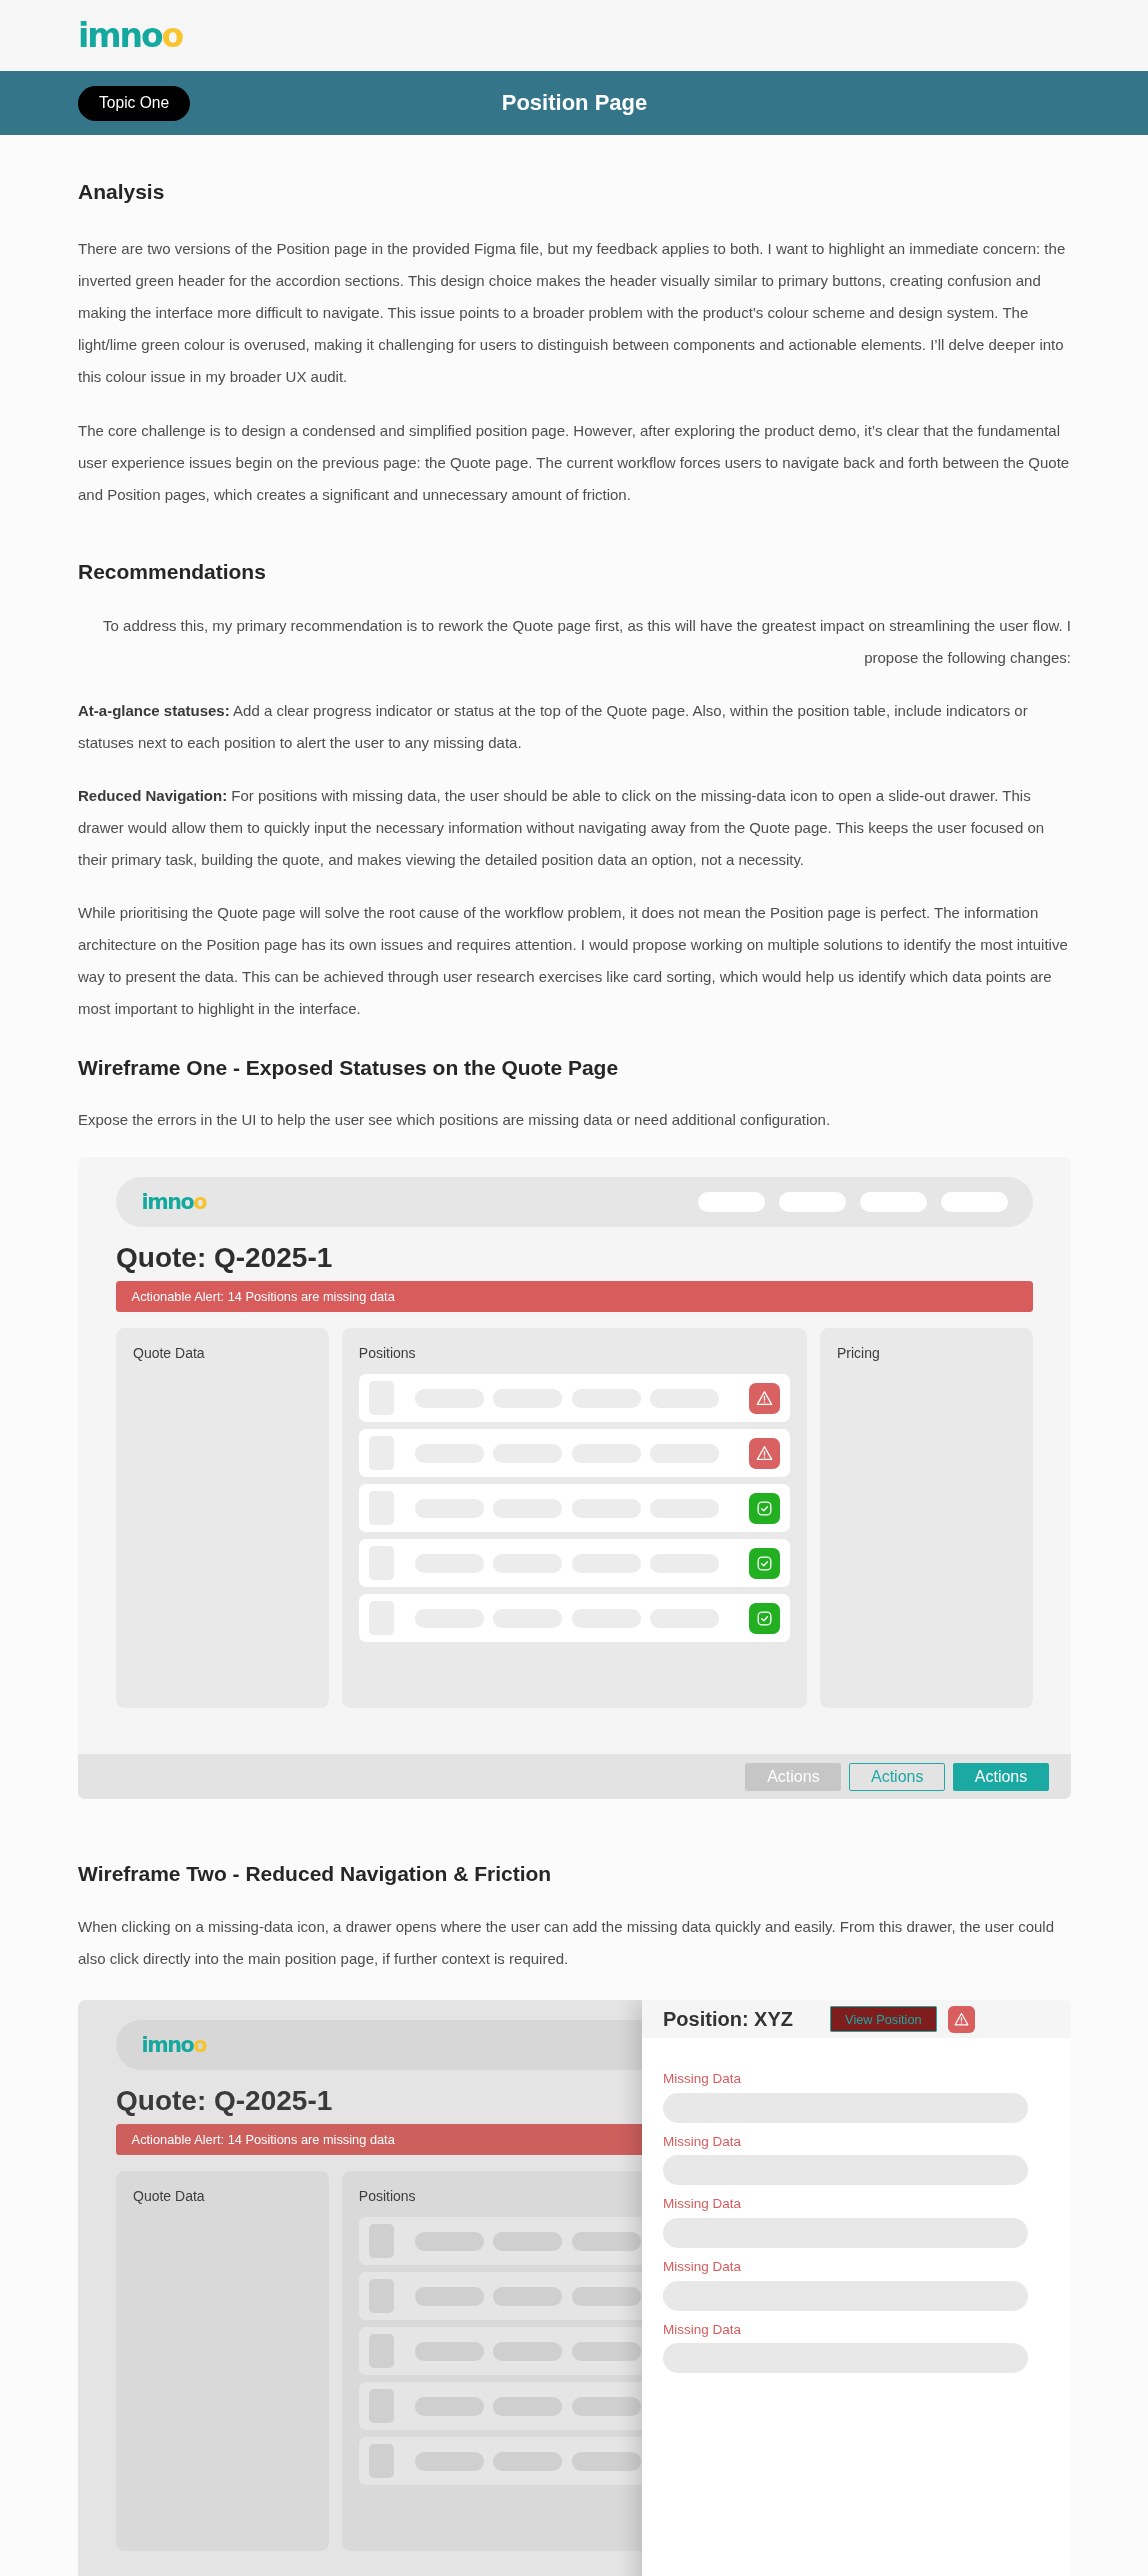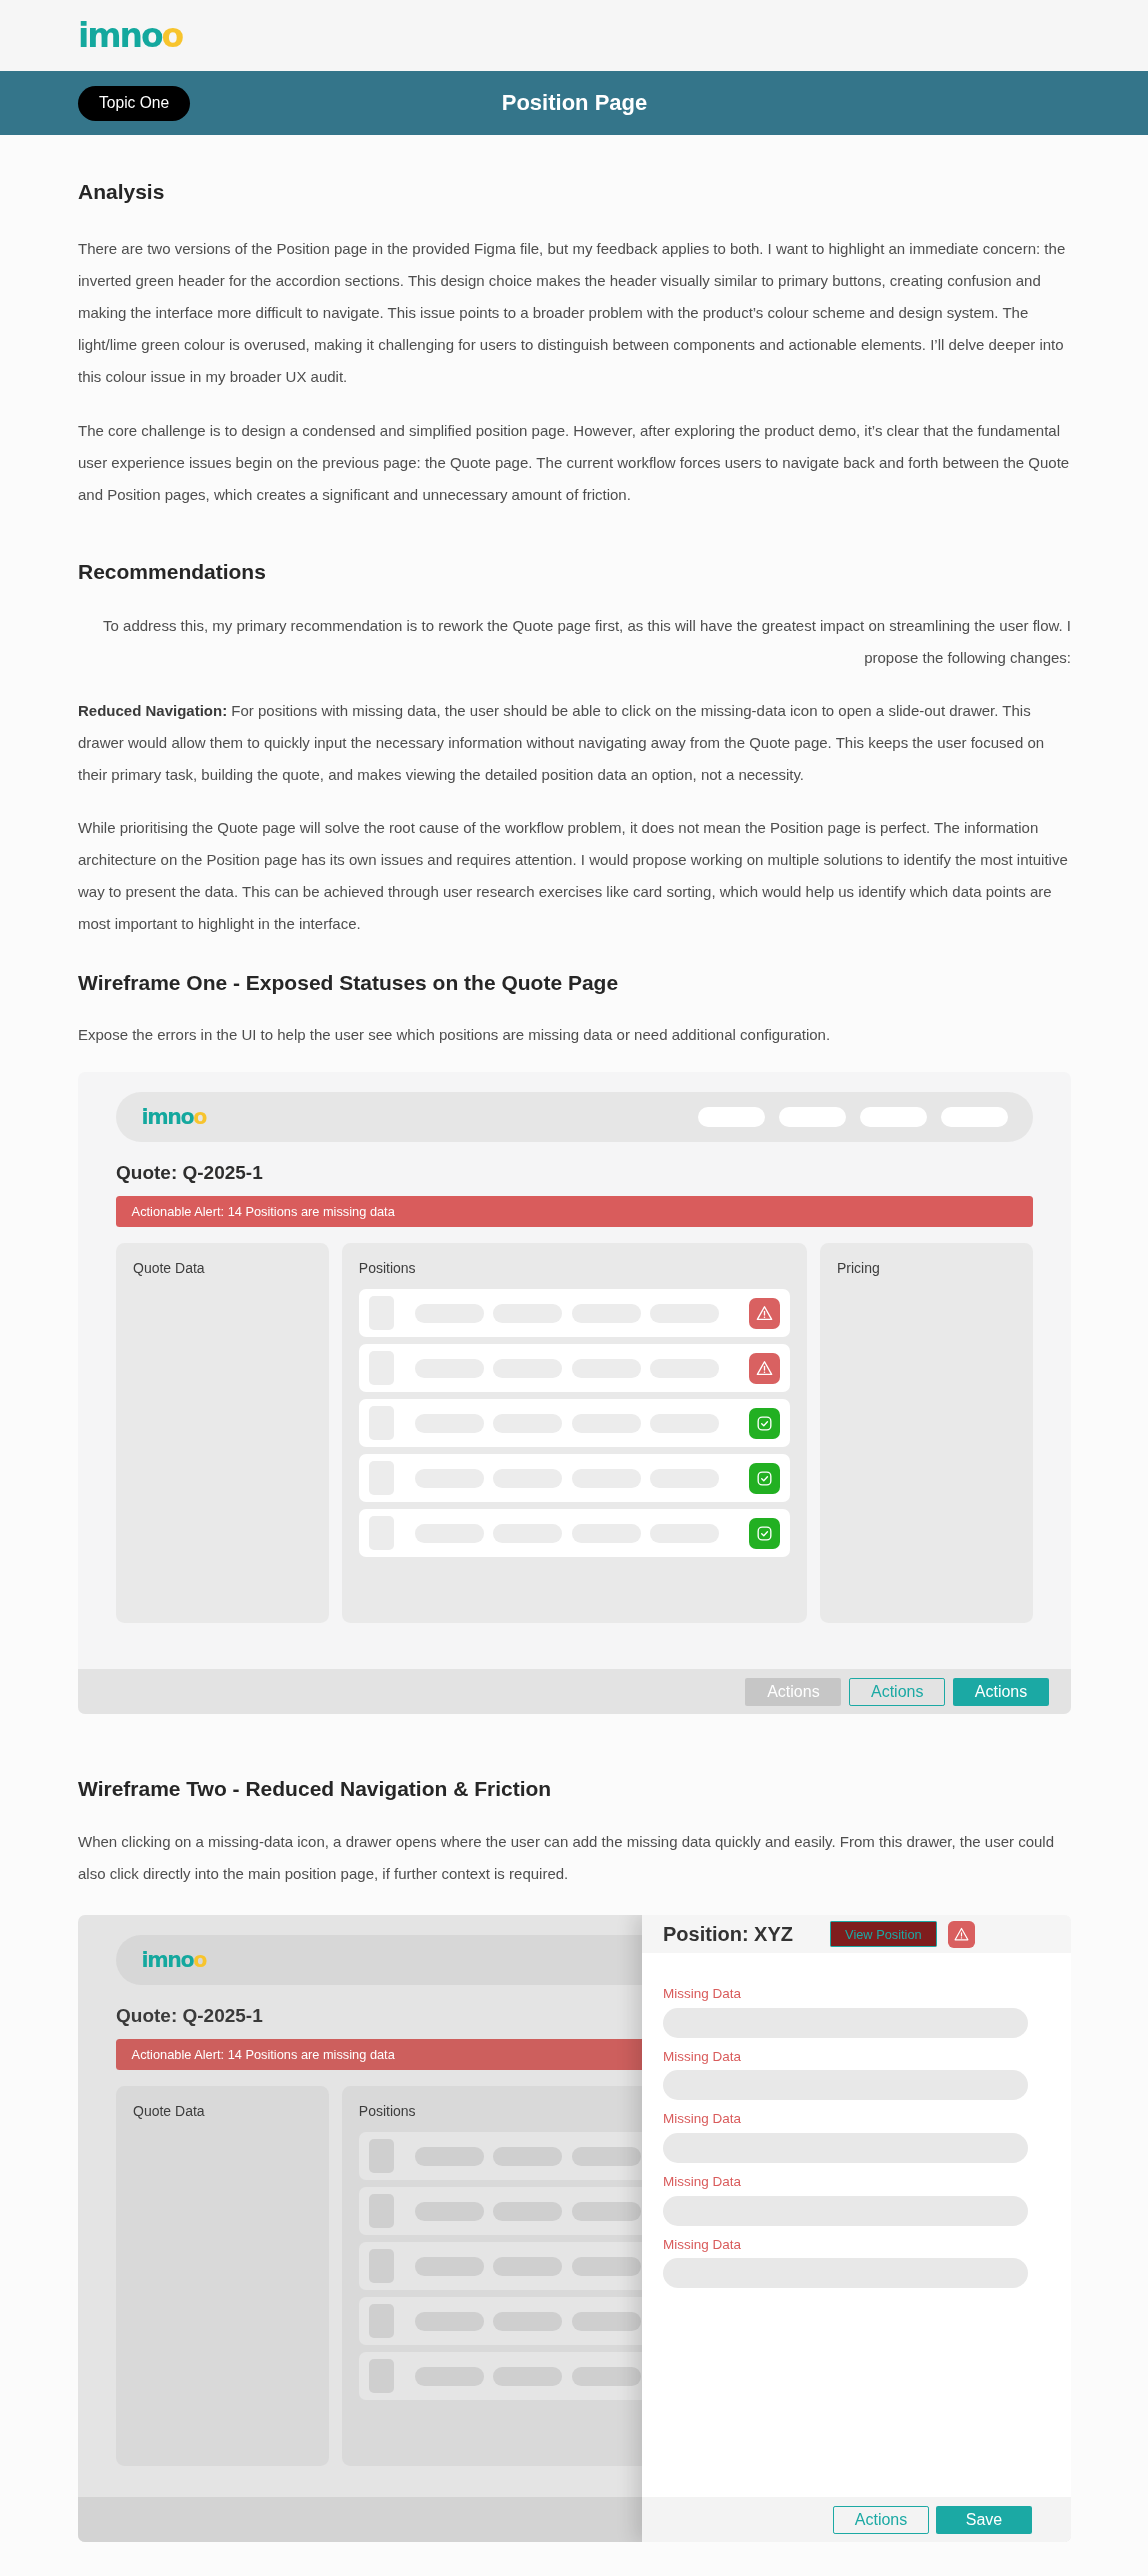--- a/index.html
+++ b/index.html
@@ -36,21 +36,21 @@
         margin-top:21px;padding:20px 38px 0;box-sizing:border-box;}
   .mock1{height:642px;}
   .mock2{height:627px;background:#e4e4e4;margin-top:25.5px;}
   .mock-nav{height:50px;background:#e6e6e6;border-radius:25px;display:flex;align-items:center;padding:0 25.5px;box-sizing:border-box;}
   .mock2 .mock-nav{background:#d7d7d7;}
   .mock-logo{font-family:"DejaVu Sans",sans-serif;font-weight:bold;font-size:20.6px;letter-spacing:-1.4px;color:#14a89e;line-height:1;}
   .mock-logo .accent{color:#f7c42d;}
   .nav-pills{margin-left:auto;display:flex;gap:14px;}
   .nav-pill{width:67px;height:20px;border-radius:10px;background:#fff;}
   .mock2 .nav-pill{background:#ededed;}
-  .mock-quote{margin-top:18.4px;font-size:19px;font-weight:700;color:#2e2e2e;line-height:25.5px;}
+  .mock-quote{margin-top:18.4px;font-size:28px;font-weight:700;color:#2e2e2e;line-height:25.5px;}
   .mock2 .mock-quote{color:#3a3a3a;}
   .alert-bar{margin-top:10.6px;height:30.5px;border-radius:3.5px;background:#d95c5c;color:#fff;
              display:flex;align-items:center;padding:0 15.6px;font-size:12.8px;box-sizing:border-box;}
   .mock2 .alert-bar{background:#cd5f5d;}
   .panels{margin-top:16.3px;display:flex;gap:12.8px;height:380px;}
   .panel{background:#e9e9e9;border-radius:8.5px;padding:17px;box-sizing:border-box;}
   .mock2 .panel{background:#d9d9d9;}
   .panel-side{width:213px;flex:none;}
   .panel-main{flex:1;}
   .panel-label{font-size:14px;color:#3d3d3d;line-height:17.7px;}
@@ -106,20 +106,21 @@
 </div>
 
 <div class="content">
 
   <h2 class="analysis-h">Analysis</h2>
   <p class="p-a1">There are two versions of the Position page in the provided Figma file, but my feedback applies to both. I want to highlight an immediate concern: the inverted green header for the accordion sections. This design choice makes the header visually similar to primary buttons, creating confusion and making the interface more difficult to navigate. This issue points to a broader problem with the product’s colour scheme and design system. The light/lime green colour is overused, making it challenging for users to distinguish between components and actionable elements. I’ll delve deeper into this colour issue in my broader UX audit.</p>
   <p class="p-a2">The core challenge is to design a condensed and simplified position page. However, after exploring the product demo, it’s clear that the fundamental user experience issues begin on the previous page: the Quote page. The current workflow forces users to navigate back and forth between the Quote and Position pages, which creates a significant and unnecessary amount of friction.</p>
 
   <h2 class="rec-h">Recommendations</h2>
   <p class="p-r1">To address this, my primary recommendation is to rework the Quote page first, as this will have the greatest impact on streamlining the user flow. I propose the following changes:</p>
+  <p class="p-item"><b>At-a-glance statuses:</b><span> Add a clear progress indicator or status at the top of the Quote page. Also, within the position table, include indicators or statuses next to each position to alert the user to any missing data.</span></p>
   <p class="p-item"><b>Reduced Navigation:</b><span> For positions with missing data, the user should be able to click on the missing-data icon to open a slide-out drawer. This drawer would allow them to quickly input the necessary information without navigating away from the Quote page. This keeps the user focused on their primary task, building the quote, and makes viewing the detailed position data an option, not a necessity.</span></p>
   <p class="p-outro">While prioritising the Quote page will solve the root cause of the workflow problem, it does not mean the Position page is perfect. The information architecture on the Position page has its own issues and requires attention. I would propose working on multiple solutions to identify the most intuitive way to present the data. This can be achieved through user research exercises like card sorting, which would help us identify which data points are most important to highlight in the interface.</p>
 
   <h2 class="w1-h">Wireframe One - Exposed Statuses on the Quote Page</h2>
   <p class="w-desc">Expose the errors in the UI to help the user see which positions are missing data or need additional configuration.</p>
 
   <div class="mock mock1">
     <div class="mock-nav">
       <div class="mock-logo"><span>imno</span><span class="accent">o</span></div>
       <div class="nav-pills">

